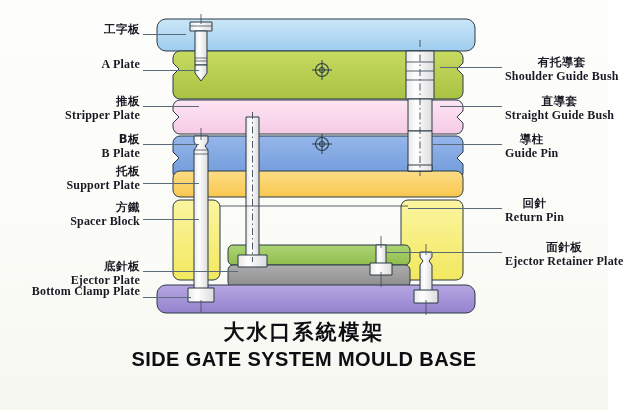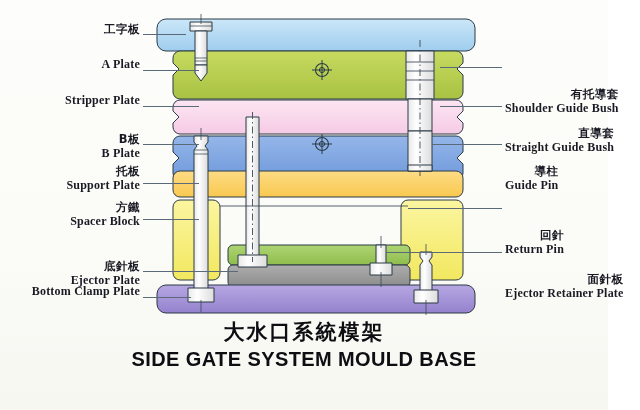--- a/index.html
+++ b/index.html
@@ -10,21 +10,21 @@
     position:relative;
   }
   #stage{position:absolute;left:0;top:0;width:608px;height:410px;
          background:linear-gradient(180deg,#fdfdfb 0%,#fbfbf7 60%,#f7f7f2 100%);}
 
   
   .lbl{position:absolute;white-space:nowrap;color:#1a1a24;font-weight:bold;}
   .lbl .cn{font-family:"DejaVu Sans", sans-serif;font-size:11.5px;letter-spacing:.5px;display:block;}
   .lbl .en{font-family:"Liberation Serif", serif;font-size:12px;letter-spacing:.2px;display:block;margin-top:-1px;}
   .lbl.r{text-align:right;}
-  .lbl.l{text-align:right;margin-top:32px;}
+  .lbl.l{text-align:center;}
 
   
   .leader{position:absolute;height:0;border-top:1px solid #5b6a78;}
 
   
   #title{position:absolute;left:0;right:0;text-align:center;}
   #title .tcn{font-family:"DejaVu Sans", sans-serif;font-weight:bold;font-size:21px;
               letter-spacing:2px;color:#0d0d12;}
   #title .ten{font-family:"Liberation Sans", sans-serif;font-weight:bold;font-size:20px;
               letter-spacing:.4px;color:#0d0d12;margin-top:2px;}
@@ -187,20 +187,21 @@
     <span class="cn">工字板</span>
   </div>
   <div class="leader" style="left:143px;top:34px;width:43px;"></div>
 
   <div class="lbl r" style="left:4px;top:58px;width:136px;">
     <span class="en">A Plate</span>
   </div>
   <div class="leader" style="left:143px;top:70px;width:56px;"></div>
 
   <div class="lbl r" style="left:4px;top:94px;width:136px;">
+    <span class="cn">推板</span>
     <span class="en">Stripper Plate</span>
   </div>
   <div class="leader" style="left:143px;top:106px;width:56px;"></div>
 
   <div class="lbl r" style="left:4px;top:132px;width:136px;">
     <span class="cn">B板</span>
     <span class="en">B Plate</span>
   </div>
   <div class="leader" style="left:143px;top:144px;width:56px;"></div>
 

